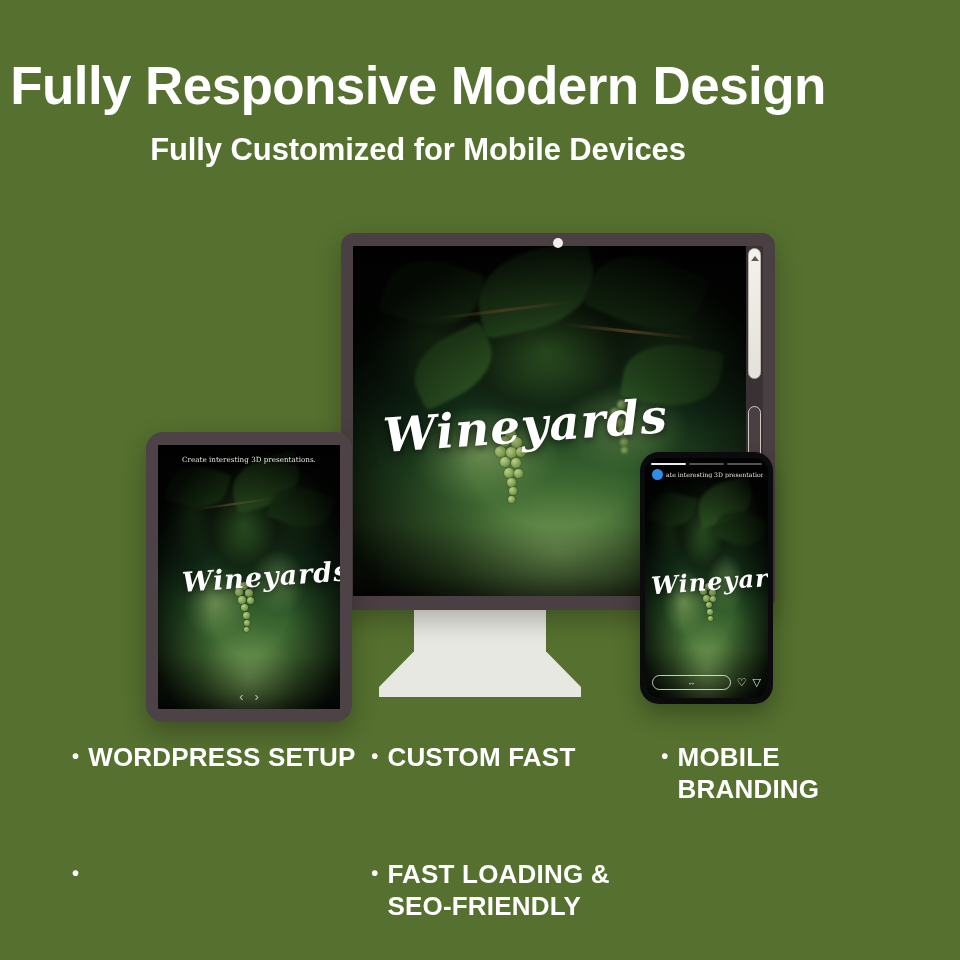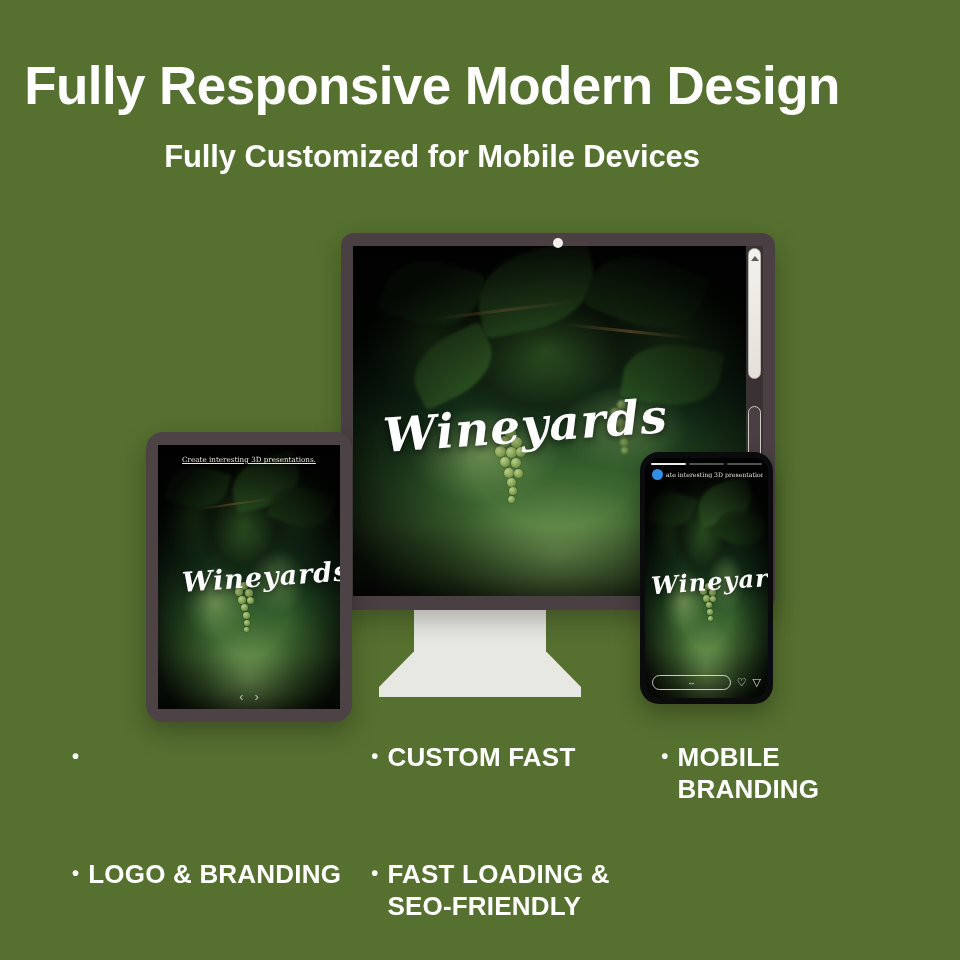--- a/index.html
+++ b/index.html
@@ -21,36 +21,36 @@
     width: 960px;
     height: 960px;
     background: #55702f;
     overflow: hidden;
   }
 
   
   .heading-block {
     position: absolute;
     top: 58px;
-    left: 14px;
+    left: 0;
     width: 836px;
     text-align: center;
   }
 
   .title {
     font-size: 53px;
     font-weight: bold;
     color: #ffffff;
     letter-spacing: -0.6px;
     line-height: 1.05;
     white-space: nowrap;
   }
 
   .subtitle {
-    margin-top: 25px;
+    margin-top: 18px;
     font-size: 31px;
     font-weight: bold;
     color: #ffffff;
     letter-spacing: -0.1px;
     white-space: nowrap;
   }
 
   
   .vineyard {
     position: absolute;
@@ -243,21 +243,20 @@
     width: 100%;
     height: 100%;
     background: #060a06;
     overflow: hidden;
   }
   .tablet .tagline {
     top: 10px;
     left: 50%;
     transform: translateX(-50%);
     font-size: 7.2px;
-    text-decoration: underline;
   }
   .tablet .brand {
     left: 24px;
     top: 116px;
     font-size: 27px;
   }
   .tablet-nav {
     position: absolute;
     bottom: 6px;
     left: 0;
@@ -534,35 +533,35 @@
         <span class="icon-heart">♡</span>
         <span class="icon-send">▽</span>
       </div>
     </div>
   </div>
 
   <div class="features">
     <div class="feature-row row1">
       <div class="feature f-c1">
         <span class="dot">•</span>
+        <span>WORDPRESS SETUP</span>
       </div>
       <div class="feature f-c2">
         <span class="dot">•</span>
         <span>CUSTOM FAST</span>
       </div>
       <div class="feature f-c3">
         <span class="dot">•</span>
         <span>MOBILE BRANDING</span>
       </div>
     </div>
 
     <div class="feature-row row2">
       <div class="feature f-c1">
         <span class="dot">•</span>
-        <span>LOGO &amp; BRANDING</span>
       </div>
       <div class="feature f-c2">
         <span class="dot">•</span>
         <span>FAST LOADING &amp; SEO-FRIENDLY</span>
       </div>
       <div class="feature f-c3"></div>
     </div>
   </div>
 
 </div>

